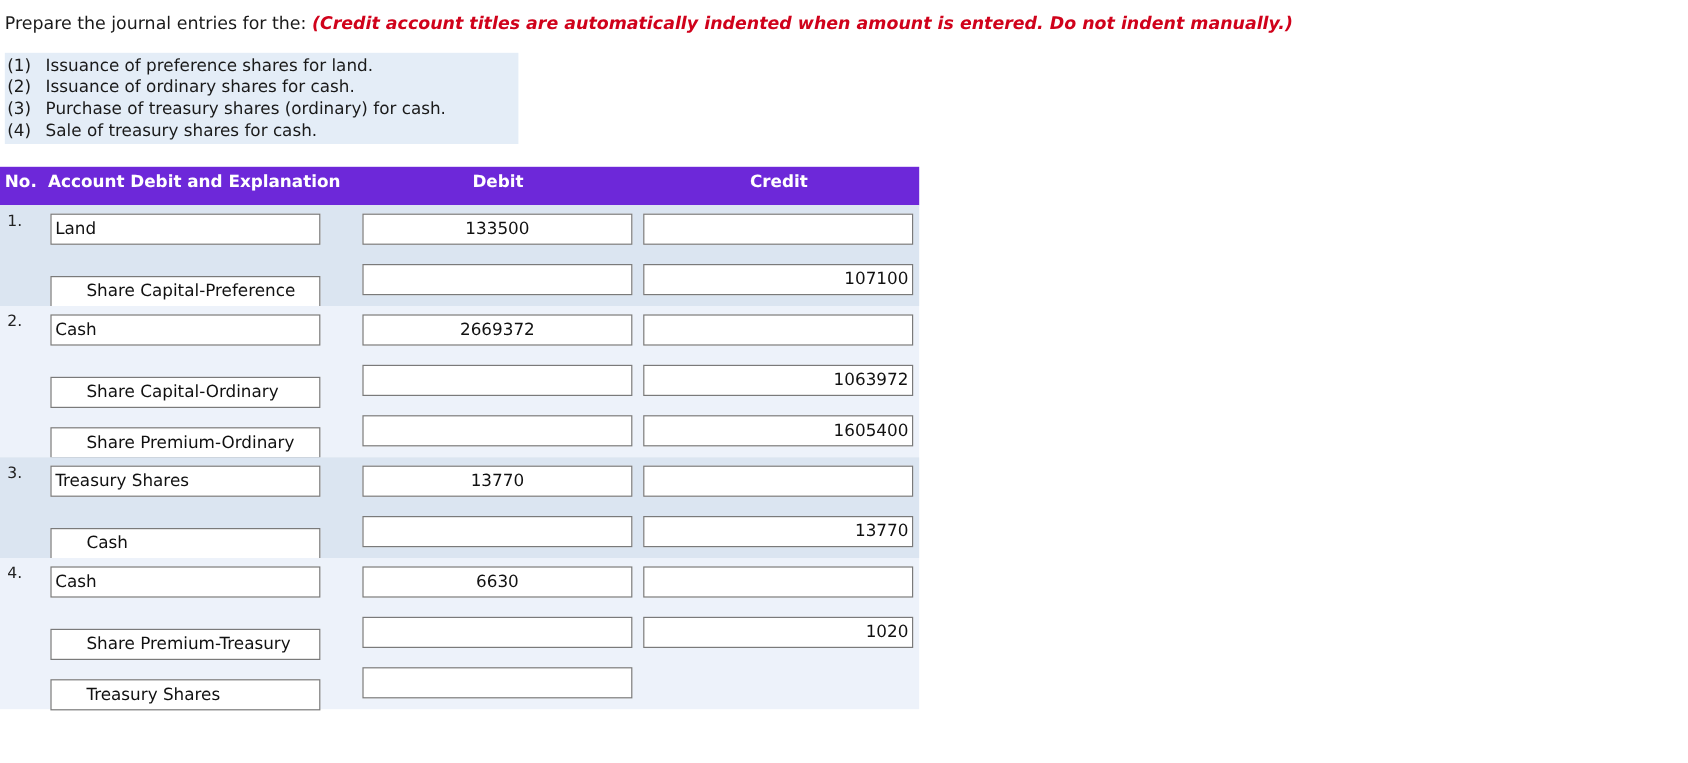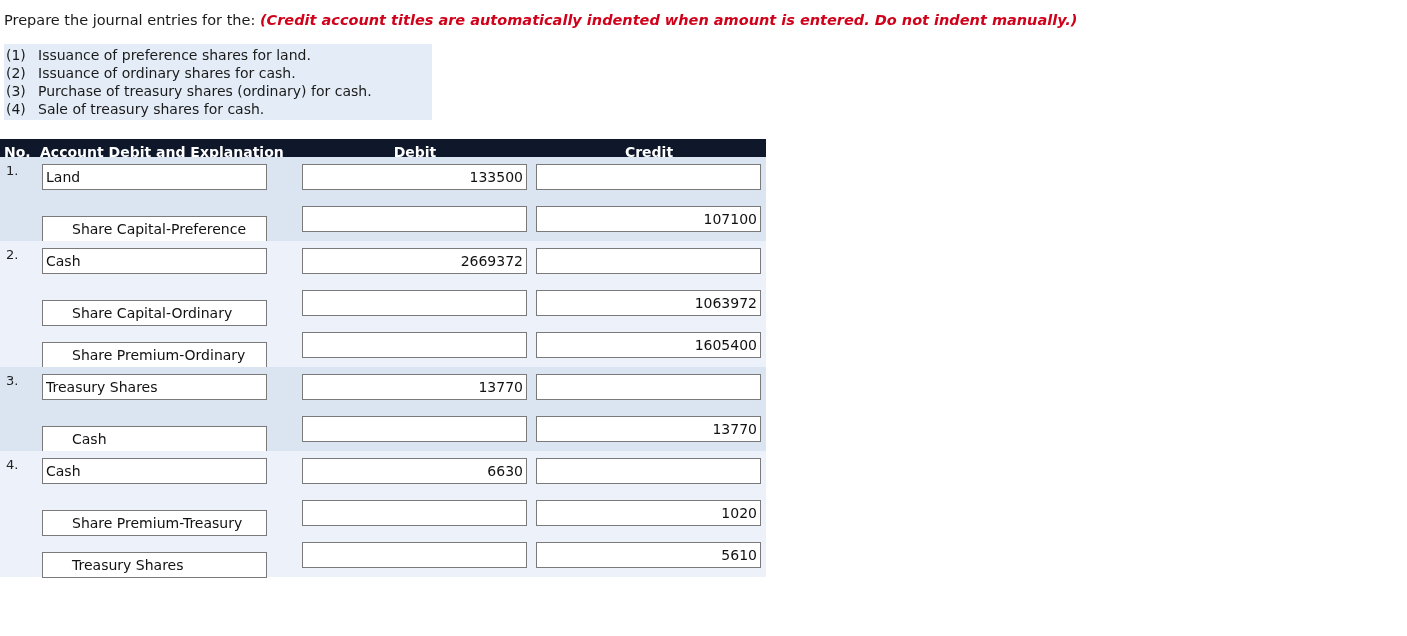--- a/index.html
+++ b/index.html
@@ -58,22 +58,22 @@
   .req-text { flex: 1 1 auto; }
 
   
   .journal {
     position: absolute;
     left: 0px;
     top: 139px;
     width: 766px;
   }
   .jhead {
-    height: 18px;
-    background: #0f172a;
+    height: 32px;
+    background: #6d28d9;
     color: #ffffff;
     font-weight: bold;
     font-size: 14px;
     position: relative;
   }
   .jhead .h-no {
     position: absolute; left: 4px; top: 5px;
   }
   .jhead .h-acct {
     position: absolute; left: 40px; top: 5px;
@@ -109,21 +109,21 @@
     border: 1px solid #7a7a7a;
     font-family: "DejaVu Sans", "Liberation Sans", sans-serif;
     font-size: 14px;
     color: #111;
     padding: 8px 3px;
     line-height: 24px;
     overflow: hidden;
     white-space: nowrap;
   }
   .fld-acct  { left: 42px;  width: 225px; text-align: left; }
-  .fld-debit { left: 302px; width: 225px; text-align: right; }
+  .fld-debit { left: 302px; width: 225px; text-align: center; }
   .fld-credit{ left: 536px; width: 225px; text-align: right; }
 
   
   .fld-acct.indented { text-indent: 28px; }
   .fld-acct.indented.clip { text-indent: 26px; margin-top: 10px; }
 </style>
 </head>
 <body>
 
 <div class="prompt-line">
@@ -210,17 +210,16 @@
           <input type="text" class="fld fld-credit" style="">
         </div>
         <div class="jrow">
           <input type="text" class="fld fld-acct indented clip" value="Share Premium-Treasury" style="">
           <input type="text" class="fld fld-debit" style="">
           <input type="text" class="fld fld-credit" value="1020" style="">
         </div>
         <div class="jrow">
           <input type="text" class="fld fld-acct indented clip" value="Treasury Shares" style="">
           <input type="text" class="fld fld-debit" style="">
-          <input type="text" class="fld fld-credit" value="5610" style="">
         </div>
       </div>
     </div>
 </div>
 
 </body></html>

